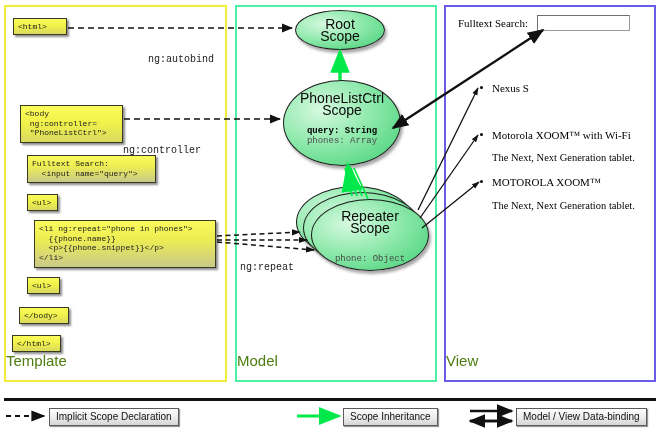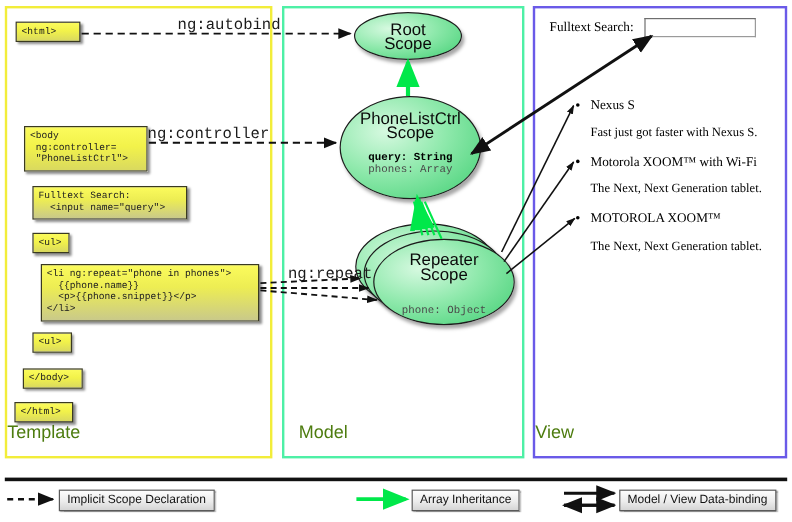--- a/index.html
+++ b/index.html
@@ -3,21 +3,21 @@
 <meta charset="utf-8">
 <style>
   html,body{margin:0;padding:0;background:#ffffff;}
   body{width:660px;height:435px;position:relative;overflow:hidden;
        font-family:"Liberation Sans",sans-serif;}
   .stage{position:absolute;left:0;top:0;width:660px;height:435px;}
 
   
   .panel{position:absolute;background:#ffffff;box-sizing:border-box;}
   #panel-template{left:4px;top:5px;width:223px;height:377px;border:2px solid #f2ed3a;}
-  #panel-model{left:235px;top:5px;width:202px;height:377px;border:2px solid #4ef0a6;padding-left:12px;}
+  #panel-model{left:235px;top:5px;width:202px;height:377px;border:2px solid #4ef0a6;}
   #panel-view{left:444px;top:5px;width:212px;height:377px;border:2px solid #6a5ae8;}
 
   .panel-title{position:absolute;width:100%;text-align:left;top:345px;
       font-size:15px;color:#4d7c0f;font-family:"Liberation Sans",sans-serif;}
 
   
   .codebox{position:absolute;box-sizing:border-box;
       border:1px solid #3a3a20;
       background:linear-gradient(180deg,#fbfb5c 0%,#f2f24a 45%,#d9d95f 100%);
       color:#202020;
@@ -41,21 +41,21 @@
   
   .view-label{position:absolute;font-family:"Liberation Serif",serif;font-size:11px;color:#000;}
   .view-input{position:absolute;box-sizing:border-box;background:#ffffff;
       border:1px solid #9a9a9a;border-top-color:#6e6e6e;border-left-color:#6e6e6e;}
   .view-li{position:absolute;font-family:"Liberation Serif",serif;font-size:11px;color:#000;white-space:nowrap;}
   .view-li .bullet{position:absolute;left:-12px;top:4px;width:3px;height:3px;border-radius:50%;background:#000;}
   .view-sub{position:absolute;font-family:"Liberation Serif",serif;font-size:10.5px;color:#000;white-space:nowrap;}
 
   
   .edge-label{position:absolute;font-family:"Liberation Mono","DejaVu Sans Mono",monospace;
-      font-size:13px;color:#1a1a1a;white-space:nowrap;}
+      font-size:10px;color:#1a1a1a;white-space:nowrap;margin-top:41px;}
 
   
   #legend-rule{position:absolute;left:4px;top:398px;width:652px;height:3px;background:#111;}
   .legend-box{position:absolute;box-sizing:border-box;
       background:linear-gradient(180deg,#fdfdfd 0%,#ececec 55%,#d5d5d5 100%);
       border:1px solid #5a5a5a;color:#111;font-size:10px;line-height:14px;
       padding:1px 6px;white-space:nowrap;box-shadow:1px 1px 1px rgba(0,0,0,.4);}
   svg.overlay{position:absolute;left:0;top:0;width:660px;height:435px;pointer-events:none;}
 </style>
 </head>
@@ -116,21 +116,20 @@
     <div class="ell-prop d" style="margin-top:20px;">phone: Object</div>
   </div>
 
   <div class="view-label" style="left:458px;top:17px;">Fulltext Search:</div>
   <input class="view-input" style="left: 537px; top: 15px; width: 93px; height: 16px; font-size: 10px;" value="" placeholder="">
 
   <div class="view-li" style="left:492px;top:82px;">
     <span class="bullet"></span>
     <span>Nexus S</span>
   </div>
-  <div class="view-sub" style="left:492px;top:105px;">Fast just got faster with Nexus S.</div>
 
   <div class="view-li" style="left:492px;top:129px;">
     <span class="bullet"></span>
     <span>Motorola XOOM™  with Wi-Fi</span>
   </div>
   <div class="view-sub" style="left:492px;top:152px;">The Next, Next Generation tablet.</div>
 
   <div class="view-li" style="left:492px;top:176px;">
     <span class="bullet"></span>
     <span>MOTOROLA XOOM™</span>
@@ -198,16 +197,16 @@
 
   <svg class="overlay" viewBox="0 0 660 435">
     <line x1="6" y1="416" x2="44" y2="416" stroke="#111" stroke-width="2" stroke-dasharray="5,4" marker-end="url(#ah-black)"></line>
     <line x1="297" y1="416" x2="338" y2="416" stroke="#00e84a" stroke-width="3.2" marker-end="url(#ah-green)"></line>
     <line x1="470" y1="411" x2="512" y2="411" stroke="#111" stroke-width="2.4" marker-end="url(#ah-black)"></line>
     <line x1="512" y1="421" x2="470" y2="421" stroke="#111" stroke-width="2.4" marker-end="url(#ah-black)"></line>
     <line x1="470" y1="421" x2="512" y2="421" stroke="#111" stroke-width="2.4" marker-end="url(#ah-black)"></line>
   </svg>
 
   <div class="legend-box" style="left:49px;top:408px;">Implicit Scope Declaration</div>
-  <div class="legend-box" style="left:343px;top:408px;">Array Inheritance</div>
+  <div class="legend-box" style="left:343px;top:408px;">Scope Inheritance</div>
   <div class="legend-box" style="left:516px;top:408px;">Model / View Data-binding</div>
 
 </div>
 
 </body></html>

